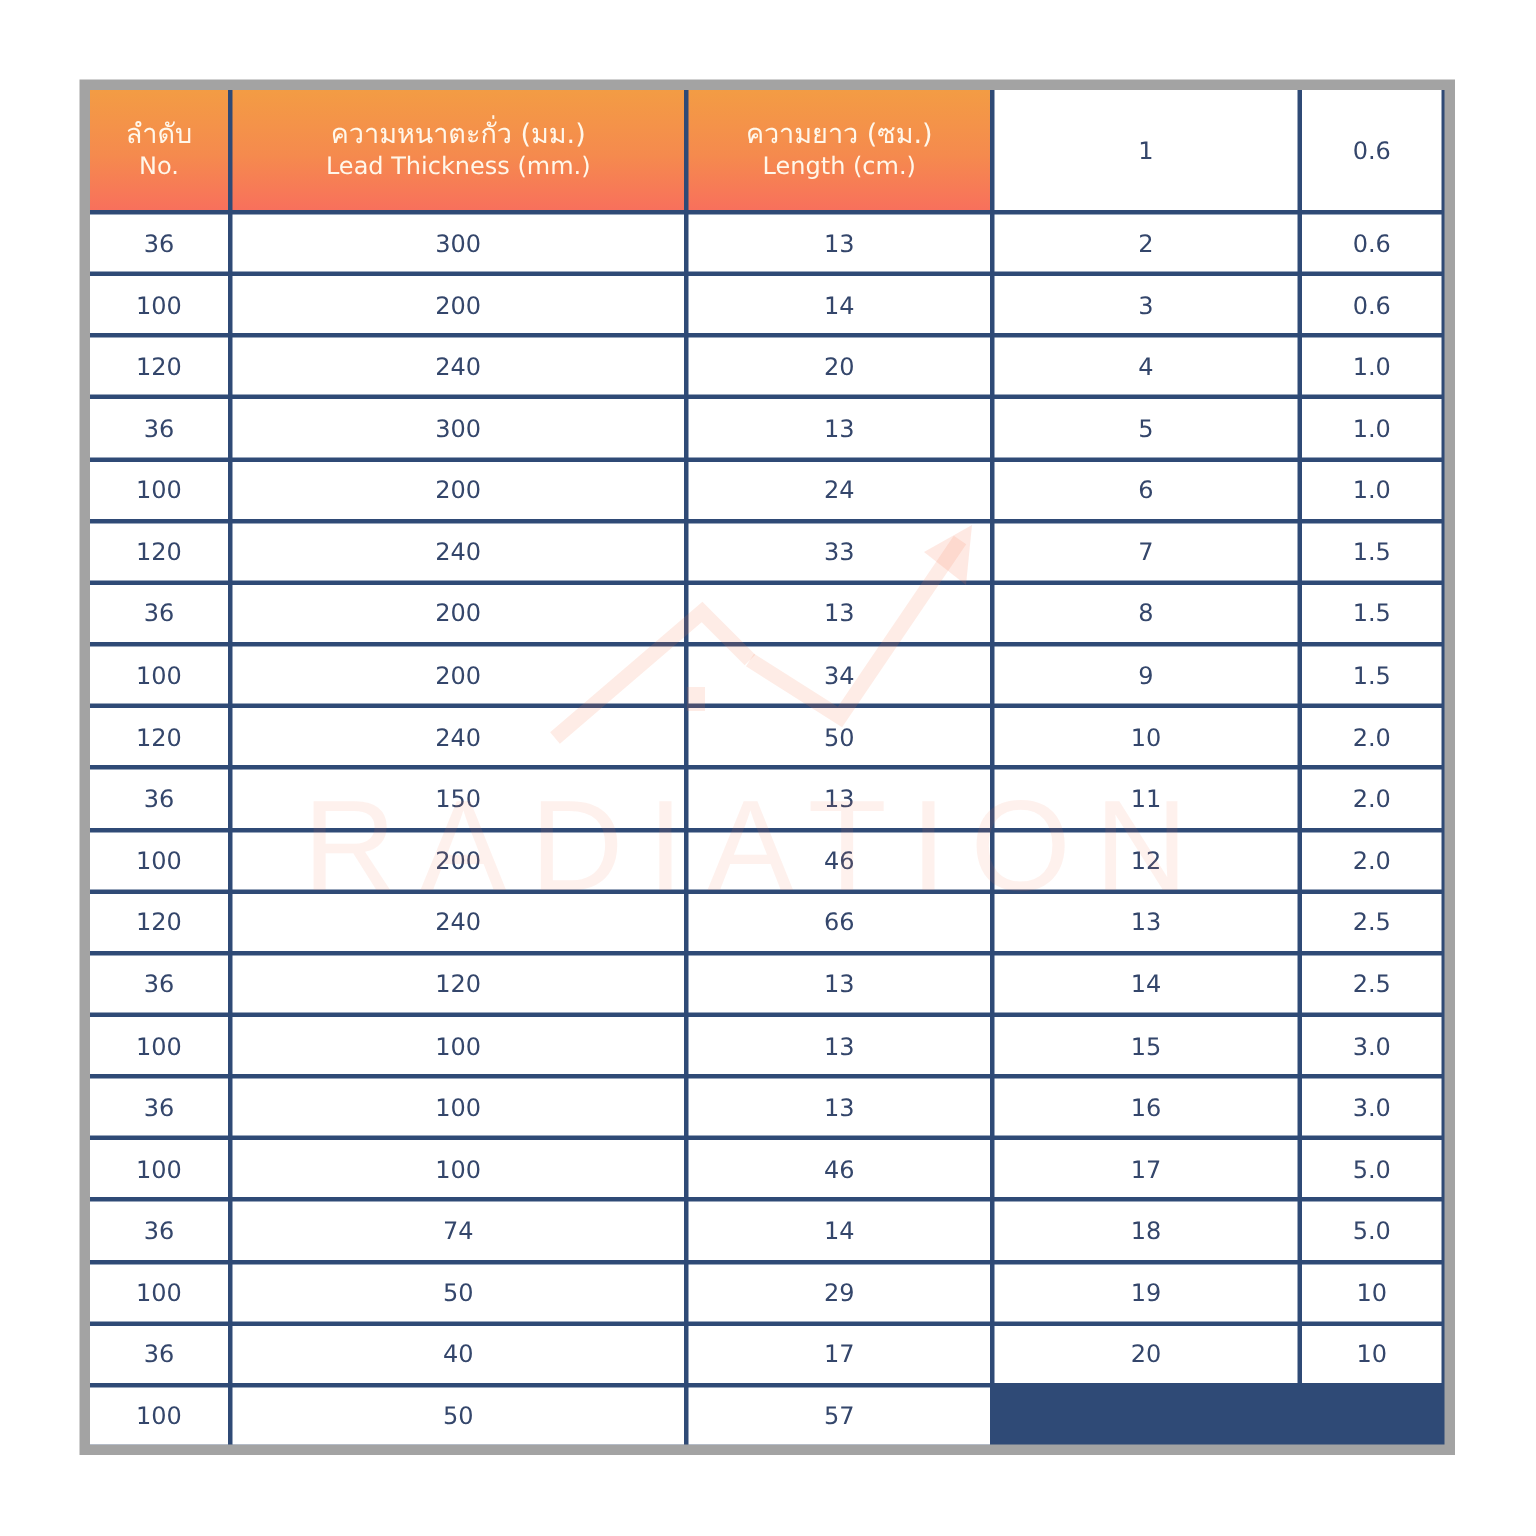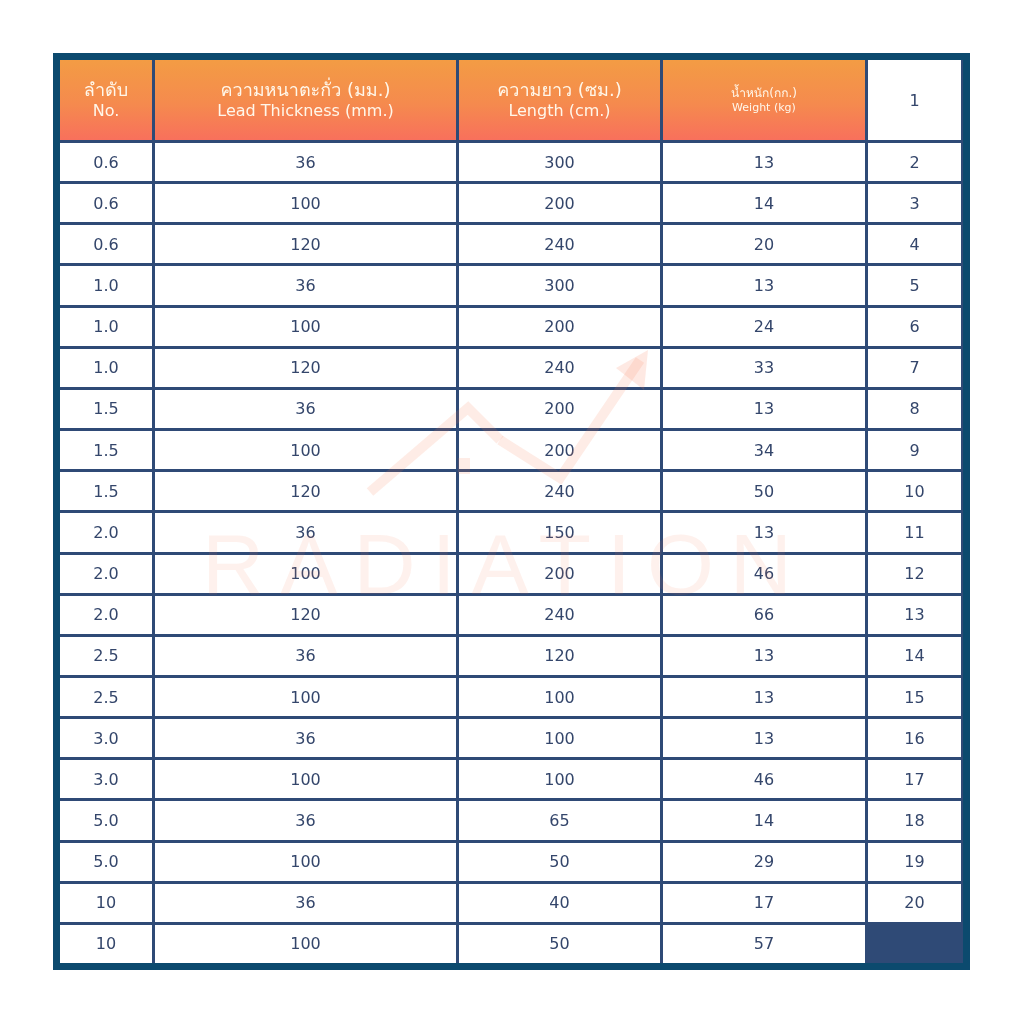--- a/index.html
+++ b/index.html
@@ -3,21 +3,21 @@
 <meta charset="utf-8">
 <style>
   html, body { margin: 0; padding: 0; }
   body {
     width: 1024px; height: 1024px; background: #ffffff;
     position: relative; overflow: hidden;
     font-family: "DejaVu Sans", "Liberation Sans", sans-serif;
   }
   .frame {
     position: absolute; left: 53px; top: 53px; width: 917px; height: 917px;
-    background: #0c4a6e; box-sizing: border-box;
+    background: #a3a3a3; box-sizing: border-box;
   }
   .grid {
     position: absolute; left: 7px; top: 7px; right: 7px; bottom: 7px;
     display: grid;
     grid-template-columns: 92px 301px 201px 202px 93px;
     grid-template-rows: 80px repeat(20, 1fr);
     gap: 3px;
     background: #2f4a76;
   }
   .hcell {
@@ -59,24 +59,20 @@
         <span class="th">ลำดับ</span>
         <span class="en">No.</span>
       </div>
       <div class="hcell">
         <span class="th">ความหนาตะกั่ว (มม.)</span>
         <span class="en">Lead Thickness (mm.)</span>
       </div>
       <div class="hcell">
         <span class="th">ความยาว (ซม.)</span>
         <span class="en">Length (cm.)</span>
-      </div>
-      <div class="hcell small">
-        <span class="th">น้ำหนัก(กก.)</span>
-        <span class="en">Weight (kg)</span>
       </div>
       <div class="cell">1</div>
       <div class="cell">0.6</div>
       <div class="cell">36</div>
       <div class="cell">300</div>
       <div class="cell">13</div>
       <div class="cell">2</div>
       <div class="cell">0.6</div>
       <div class="cell">100</div>
       <div class="cell">200</div>
@@ -147,21 +143,21 @@
       <div class="cell">100</div>
       <div class="cell">13</div>
       <div class="cell">16</div>
       <div class="cell">3.0</div>
       <div class="cell">100</div>
       <div class="cell">100</div>
       <div class="cell">46</div>
       <div class="cell">17</div>
       <div class="cell">5.0</div>
       <div class="cell">36</div>
-      <div class="cell">65</div>
+      <div class="cell">74</div>
       <div class="cell">14</div>
       <div class="cell">18</div>
       <div class="cell">5.0</div>
       <div class="cell">100</div>
       <div class="cell">50</div>
       <div class="cell">29</div>
       <div class="cell">19</div>
       <div class="cell">10</div>
       <div class="cell">36</div>
       <div class="cell">40</div>

